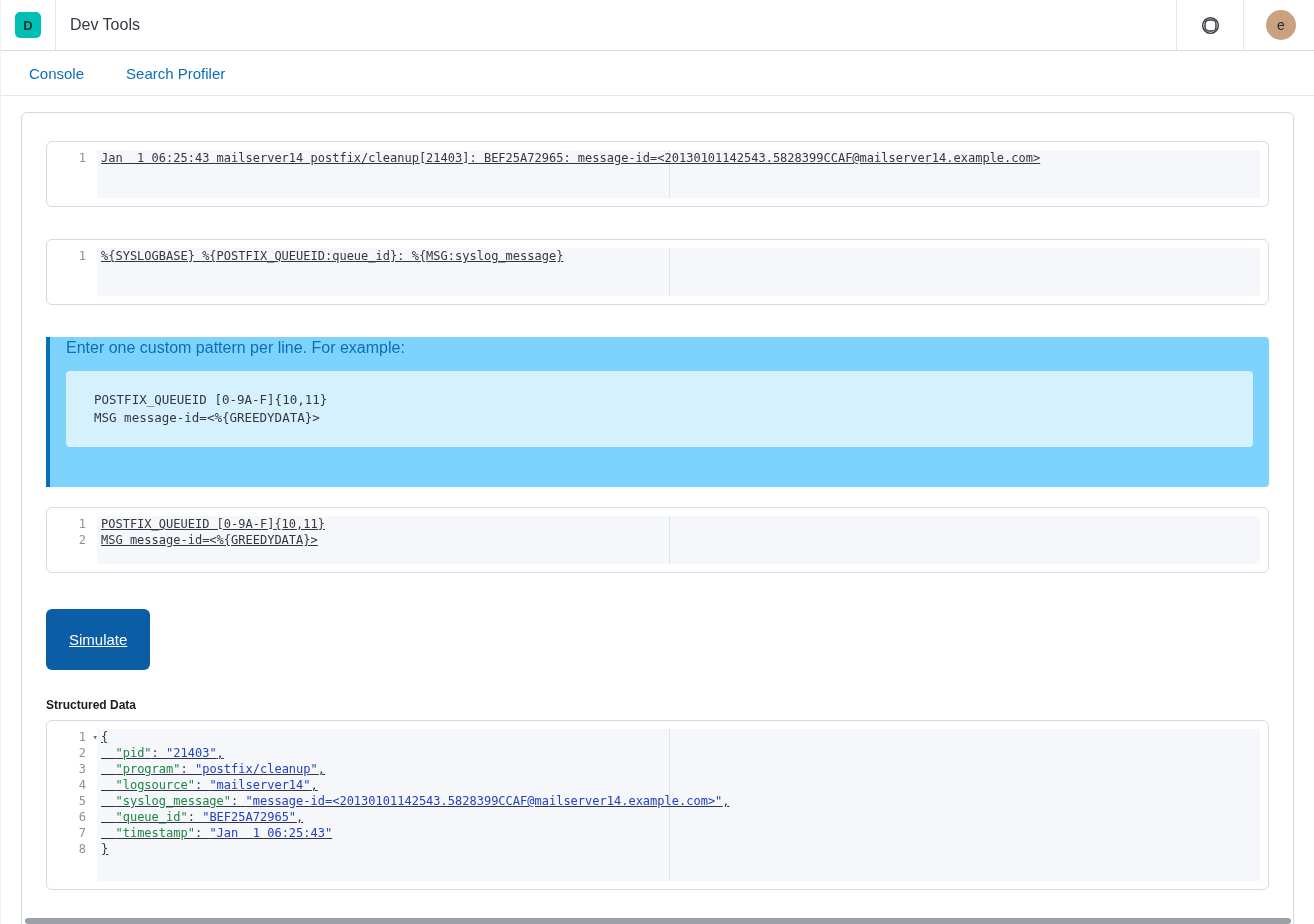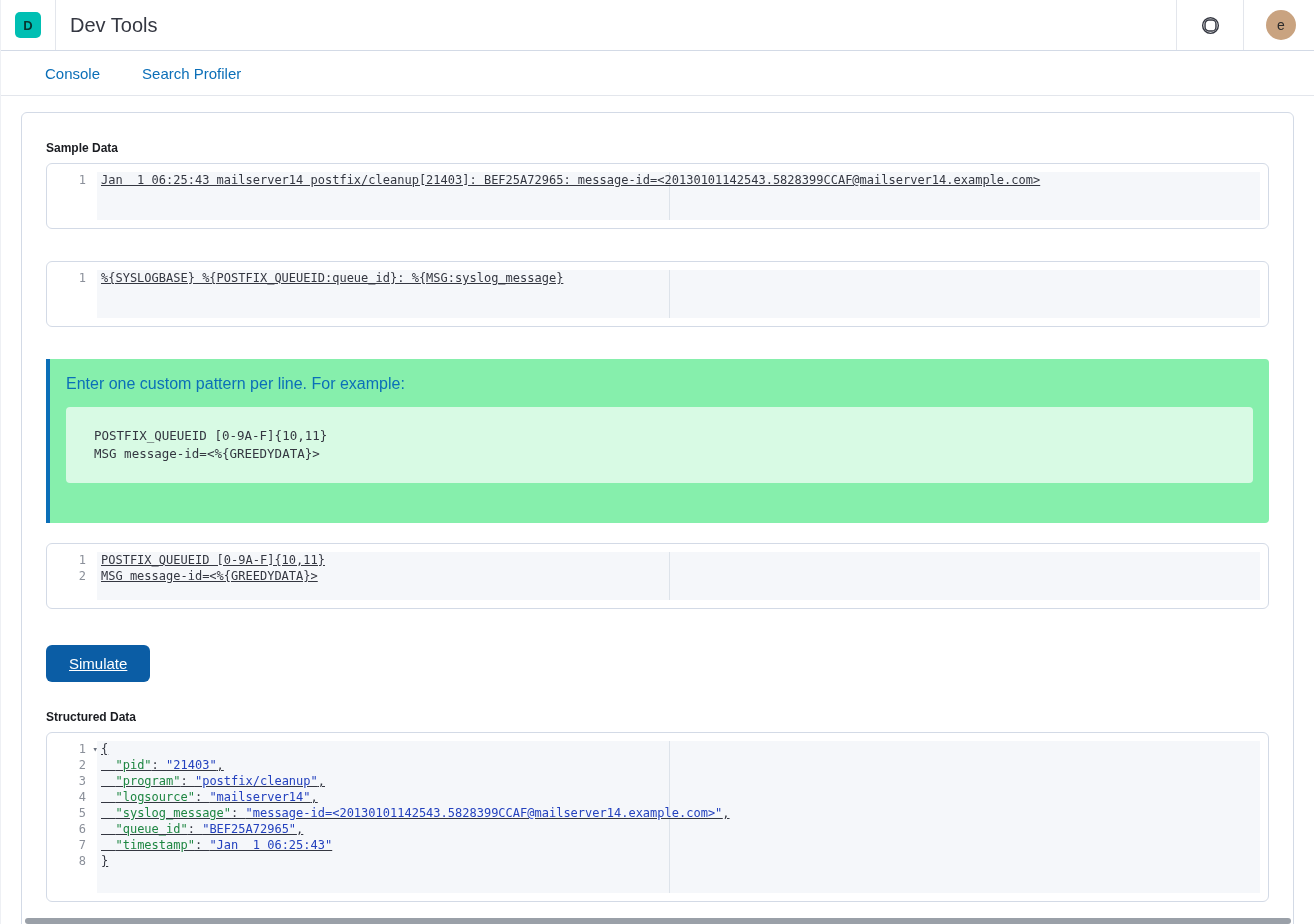--- a/index.html
+++ b/index.html
@@ -7,30 +7,30 @@
     font-family:"Liberation Sans", sans-serif; color:#343741; }
   body { position:relative; border-left:1px solid #eef0f4; }
 
   
   .app-header { height:51px; border-bottom:1px solid #D3DAE6; display:flex;
     align-items:center; padding:0 10px 0 14px; }
   .space-badge { width:26px; height:26px; border-radius:5px; background:#00BFB3;
     color:#073530; font-weight:700; font-size:13px; display:flex; align-items:center;
     justify-content:center; }
   .hdr-divider { width:1px; align-self:stretch; background:#E3E6EC; margin:0 14px; }
-  .app-title { font-size:20px; font-weight:500; color:#343741; }
+  .app-title { font-size:16px; font-weight:500; color:#343741; }
   .hdr-right { margin-left:auto; display:flex; align-items:center; align-self:stretch; }
   .icon-btn { width:38px; display:flex; align-items:center; justify-content:center;
     cursor:pointer; }
   .avatar { width:30px; height:30px; border-radius:50%; background:#C9A380;
     color:#2b2b2b; font-size:14px; display:flex; align-items:center; justify-content:center;
     margin:0 8px; }
 
   
-  .tab-bar { height:45px; display:flex; align-items:stretch; padding-left:28px;
+  .tab-bar { height:45px; display:flex; align-items:stretch; padding-left:12px;
     border-bottom:1px solid #E3E6EC;text-align:center; }
   .tab { display:flex; align-items:center; padding:0 16px; font-size:15px; font-weight:500;
     color:#0B6FB8; cursor:pointer; position:relative; margin-right:10px; }
   .tab.active::after { content:""; position:absolute; left:0; right:0; bottom:-1px;
     height:2px; background:#0B6FB8; }
 
   
   .main-panel { margin:16px 20px 0 20px; background:#fff; border:1px solid #D3DAE6;
     border-radius:6px; padding:28px 24px 40px 24px; }
   .field-label { font-size:12px; font-weight:700; color:#1a1c21; margin-bottom:8px; }
@@ -52,32 +52,32 @@
   .editor.small .code-area { height:48px; }
   .editor.structured .code-area { height:152px; }
   .seg-key { color:#1E8642; }
   .seg-str { color:#2341BE; }
   .seg-p, .seg-plain { color:#343741; }
 
   
   .accordion-toggle { display:flex; align-items:center; gap:10px; margin:28px 0 14px 0;
     cursor:pointer; }
   .accordion-title { font-size:16px; color:#343741; }
-  .callout { background:#86efac; border-left:4px solid #0B6FB8; border-radius:0 4px 4px 0;
-    padding:16px 16px 40px 16px; margin-bottom:20px; }
+  .callout { background:#7dd3fc; border-left:4px solid #0B6FB8; border-radius:0 4px 4px 0;
+    padding:2px 16px 40px 16px; margin-bottom:20px; }
   .callout-title { color:#0B6FB8; font-size:16px; margin-bottom:14px; }
   .callout-code { background:rgba(255,255,255,0.68); border-radius:4px;
     padding:20px 12px 20px 28px; font-family:"DejaVu Sans Mono", monospace;
     font-size:12.5px; line-height:18px; color:#343741; white-space:pre; }
   .custom-editor-wrap { margin-bottom:36px; }
 
   
   .btn-primary { display:inline-block; background:#0B5DA5; color:#fff; font-size:15px;
     font-weight:500; text-decoration:underline; border:none; border-radius:6px;
-    padding:10px 23px; cursor:pointer; margin-bottom:28px;
+    padding:22px 23px; cursor:pointer; margin-bottom:28px;
     font-family:"Liberation Sans", sans-serif; }
 
   
   .h-scrollbar { position:absolute; left:24px; bottom:0; width:1266px; height:6px;
     background:#9aa0a8; border-radius:3px; z-index:9; }
 </style>
 </head>
 <body>
 
 <header class="app-header">
@@ -98,21 +98,20 @@
 </header>
 
 <nav class="tab-bar">
     <div class="tab">Console</div>
     <div class="tab">Search Profiler</div>
   </nav>
 
 <main class="main-panel">
 
   <div class="field">
-    <div class="field-label">Sample Data</div>
     <div class="editor small">
       <div class="gutter">
           <div class="gutter-line">1</div>
         </div>
       <div class="code-area">
           <div class="code-lines">
             <div class="code-line"><span class="seg-plain">Jan  1 06:25:43 mailserver14 postfix/cleanup[21403]: BEF25A72965: message-id=&lt;20130101142543.5828399CCAF@mailserver14.example.com&gt;</span></div>
           </div>
         <div class="print-margin"></div>
       </div>

